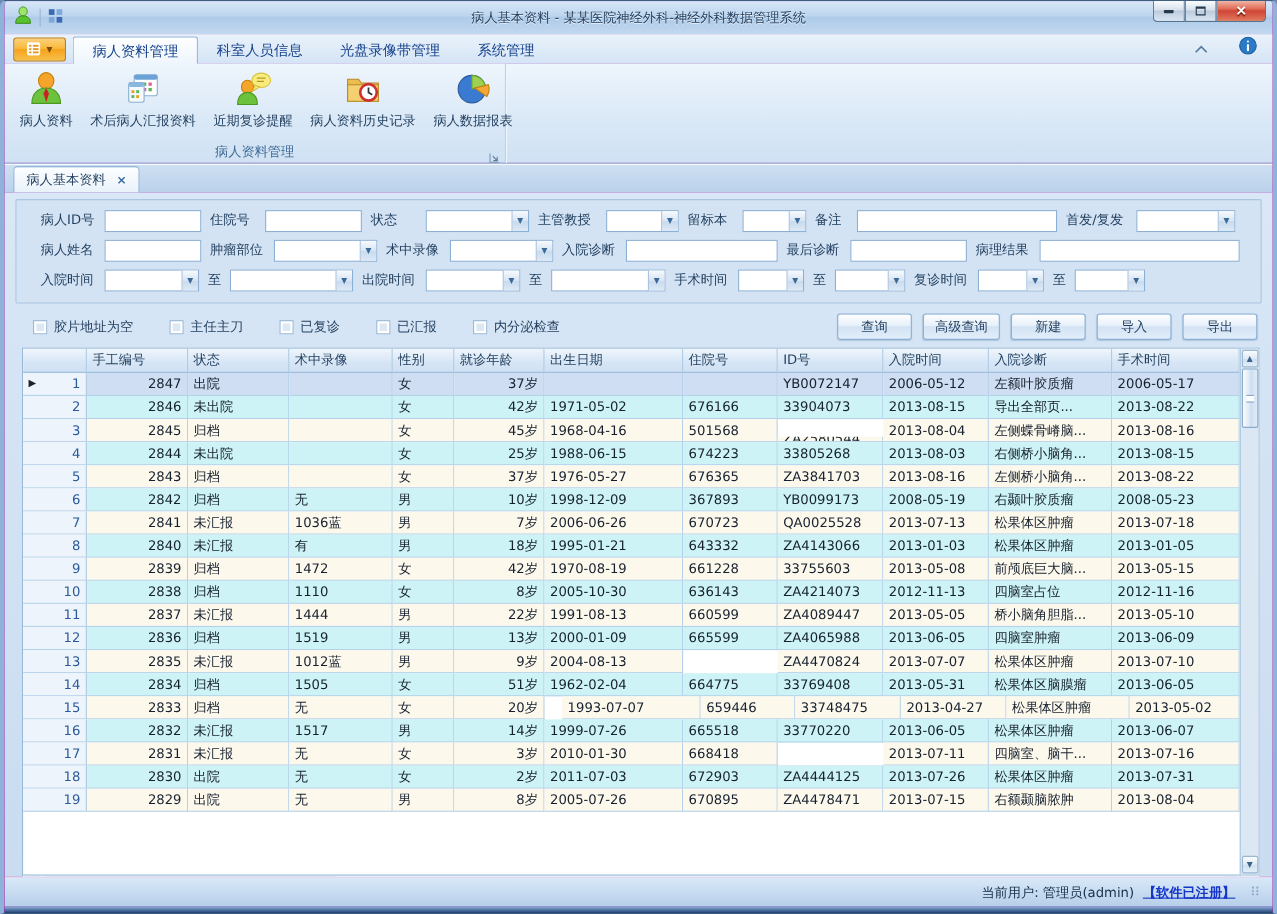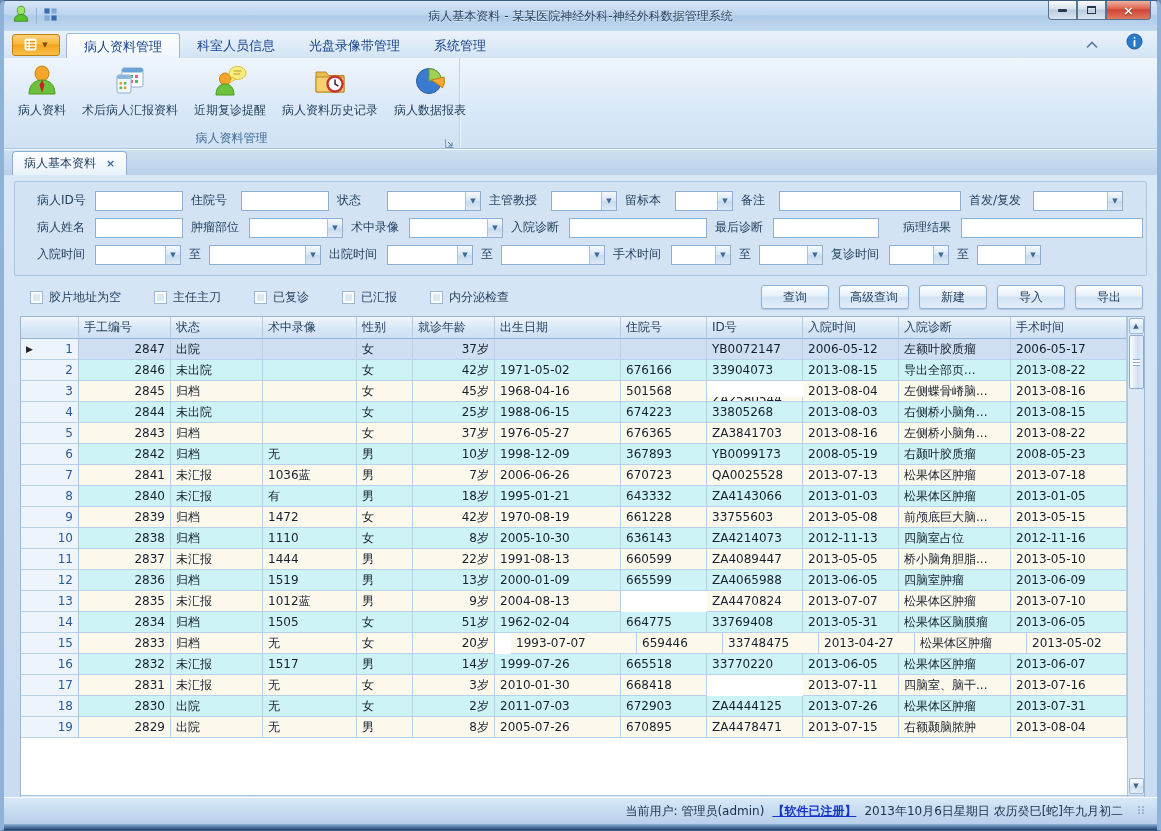--- a/index.html
+++ b/index.html
@@ -306,21 +306,21 @@
             <span class="combo-btn">▼</span>
           </span>
           <span class="flabel" style="width: 58px;">术中录像</span>
           <span class="combo" style="width: 94px;">
             <span class="combo-btn">▼</span>
           </span>
           <span class="flabel" style="width: 58px;">入院诊断</span>
           <input class="ftxt" style="width: 138px;">
           <span class="flabel" style="width: 58px;">最后诊断</span>
           <input class="ftxt" style="width: 106px;">
-          <span class="flabel" style="width: 58px; margin-left: 16px;">病理结果</span>
+          <span class="flabel" style="width: 58px;">病理结果</span>
           <input class="ftxt" style="width: 182px;">
         </div>
         <div class="frow">
           <span class="flabel" style="width: 58px;">入院时间</span>
           <span class="combo" style="width: 86px;">
             <span class="combo-btn">▼</span>
           </span>
           <span class="flabel" style="width: 20px;">至</span>
           <span class="combo" style="width: 112px;">
             <span class="combo-btn">▼</span>
@@ -759,21 +759,20 @@
         <div class="abtn pexp">导出当前页</div>
         <div class="abtn pexp">导出全部页</div>
       </div>
     </div>
   </div>
 
   <div class="statusbar">
     <div class="status-right">
       <span>当前用户: 管理员(admin)</span>
       <span class="reg-link">【软件已注册】</span>
-      <span>2013年10月6日星期日 农历癸巳[蛇]年九月初二</span>
       <span style="margin-left:6px;"><svg width="10" height="12" viewBox="0 0 10 12">
             <circle cx="2" cy="3" r="1" fill="#8aa8c8"></circle>
             <circle cx="2" cy="6" r="1" fill="#8aa8c8"></circle>
             <circle cx="2" cy="9" r="1" fill="#8aa8c8"></circle>
             <circle cx="6" cy="3" r="1" fill="#8aa8c8"></circle>
             <circle cx="6" cy="6" r="1" fill="#8aa8c8"></circle>
             <circle cx="6" cy="9" r="1" fill="#8aa8c8"></circle>
           </svg></span>
     </div>
   </div>

